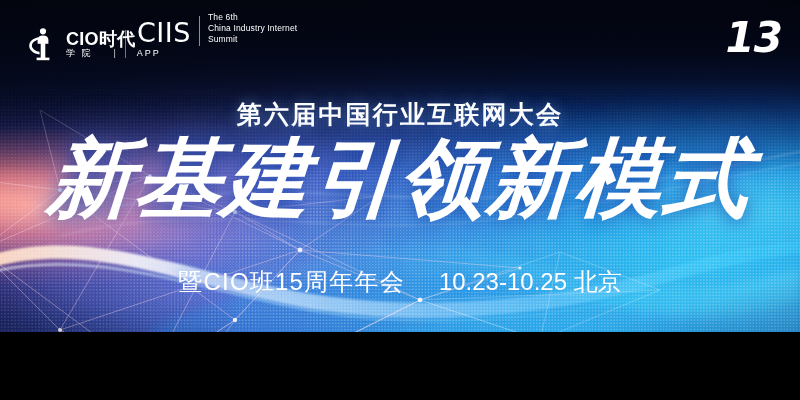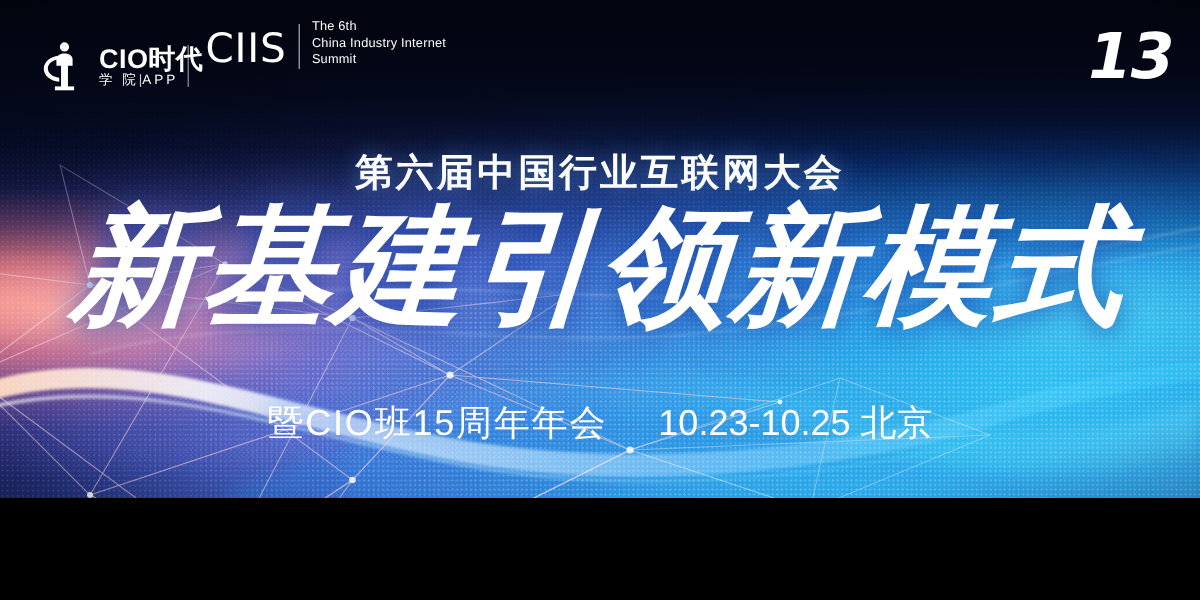--- a/index.html
+++ b/index.html
@@ -66,21 +66,21 @@
   }
   svg.layer{width:800px;height:400px;}
 
   
   #header{position:absolute;top:0;left:0;width:100%;height:86px;}
 
   #logo-cio{position:absolute;left:26px;top:26px;display:flex;align-items:center;gap:6px;}
   #cio-mark{width:34px;height:36px;flex:none;}
   .cio-words{display:flex;flex-direction:column;gap:1px;}
   .cio-top{font-size:18px;font-weight:700;color:#fff;letter-spacing:.3px;line-height:1;}
-  .cio-bot{font-size:9px;color:#fff;letter-spacing:2px;line-height:1;display:flex;align-items:flex-start;gap:0;}
+  .cio-bot{font-size:9px;color:#fff;letter-spacing:2px;line-height:1;display:flex;align-items:flex-start;gap:21px;}
   .cio-bot .sep{opacity:.8;letter-spacing:0;}
 
   #logo-sep{position:absolute;left:125px;top:30px;width:1px;height:28px;background:rgba(255,255,255,.45);}
 
   #logo-ciis{position:absolute;left:137px;top:12px;display:flex;align-items:flex-end;gap:8px;}
   #ciis-text{font-size:27px;font-weight:400;color:#fff;letter-spacing:.5px;line-height:1;font-family:"DejaVu Sans",sans-serif;}
   #ciis-bar{width:1px;height:30px;background:rgba(255,255,255,.55);}
   #ciis-sub{font-size:8.5px;line-height:1.32;color:#fff;letter-spacing:.15px;white-space:nowrap;}
 
   #anniversary{position:absolute;right:18px;top:24px;display:flex;align-items:center;gap:2px;}

